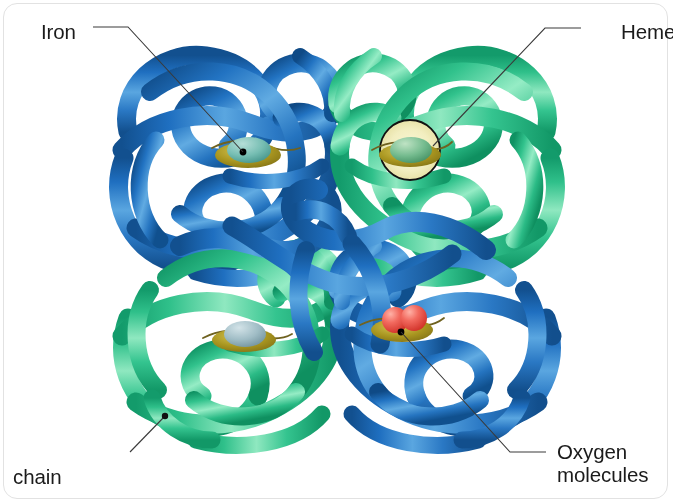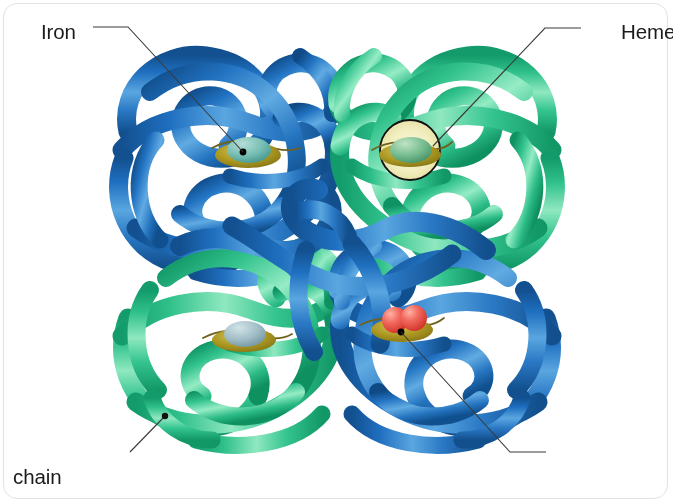--- a/index.html
+++ b/index.html
@@ -263,14 +263,15 @@
       <path class="leader" d="M546,452 L510,452 L401,332"></path>
     </g>
   </svg>
 
   <div class="callout-label" id="label-iron">Iron</div>
 
   <div class="callout-label" id="label-heme">Heme</div>
 
   <div class="callout-label" id="label-poly"><br><span>chain</span></div>
 
+  <div class="callout-label" id="label-oxygen"><span>Oxygen</span><br><span>molecules</span></div>
 
 </div>
 
 </body></html>

